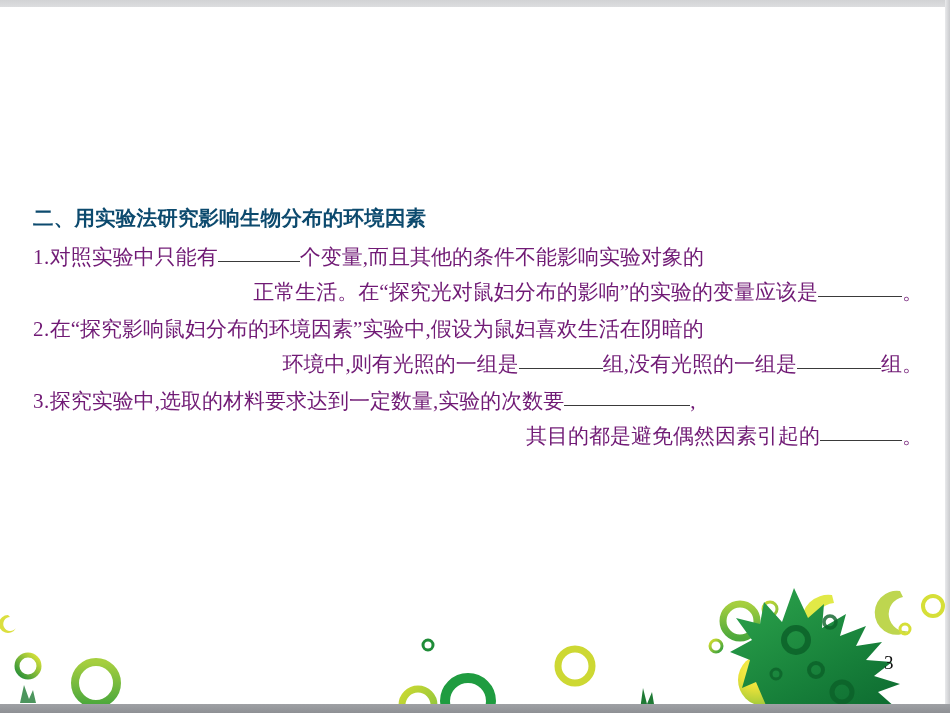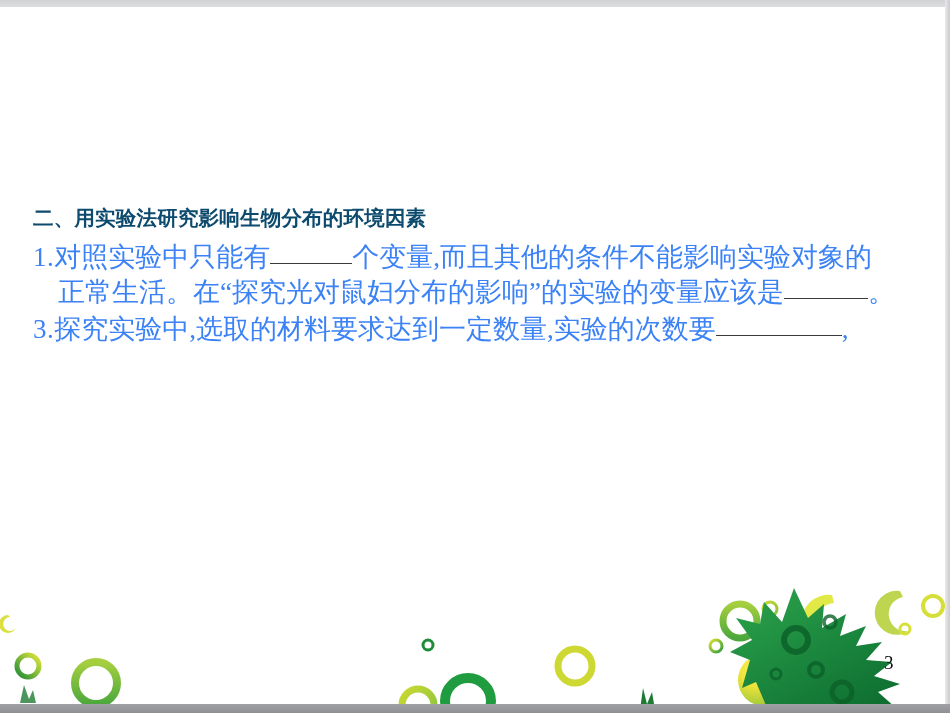--- a/index.html
+++ b/index.html
@@ -35,34 +35,35 @@
     font-family:"DejaVu Sans","Liberation Sans",sans-serif;
     font-weight:bold;
     font-size:20.5px;
     color:#0c4a6e;
     letter-spacing:0.2px;
     line-height:26px;
     margin:0 0 9px 0;
     white-space:nowrap;
   }
   .item{
-    font-size:27px;
-    color:#3b82f6;
+    font-size:21px;
+    color:#701a75;
     line-height:35px;
     margin:0 0 2px 0;
     white-space:nowrap;
   }
   .item .num{
     font-family:"Liberation Serif","DejaVu Serif",serif;
     letter-spacing:0.5px;
   }
   .item .l2{
     display:block;
     padding-left:25px;
     white-space:nowrap;
+    text-align:right;
   }
   .blank{
     display:inline-block;
     border-bottom:1.6px solid #3a3a3a;
     vertical-align:2px;
     height:17px;
   }
   .b-short{width:82px;}
   .b-mid{width:84px;}
   .b-long{width:126px;}
@@ -173,22 +174,27 @@
 
   <div class="content">
 
     <h2 class="heading">二、用实验法研究影响生物分布的环境因素</h2>
 
     <p class="item">
       <span class="num">1.</span><span>对照实验中只能有</span><span class="blank b-short"></span><span>个变量,而且其他的条件不能影响实验对象的</span>
       <span class="l2"><span>正常生活。在“探究光对鼠妇分布的影响”的实验的变量应该是</span><span class="blank b-mid"></span><span>。</span></span>
     </p>
 
+    <p class="item">
+      <span class="num">2.</span><span>在“探究影响鼠妇分布的环境因素”实验中,假设为鼠妇喜欢生活在阴暗的</span>
+      <span class="l2"><span>环境中,则有光照的一组是</span><span class="blank b-mid"></span><span>组,没有光照的一组是</span><span class="blank b-mid"></span><span>组。</span></span>
+    </p>
 
     <p class="item">
       <span class="num">3.</span><span>探究实验中,选取的材料要求达到一定数量,实验的次数要</span><span class="blank b-long"></span><span>,</span>
+      <span class="l2"><span>其目的都是避免偶然因素引起的</span><span class="blank b-short"></span><span>。</span></span>
     </p>
   </div>
 
   <div class="page-no">3</div>
 
   <div class="bottom-strip"></div>
 </div>
 
 </body></html>

